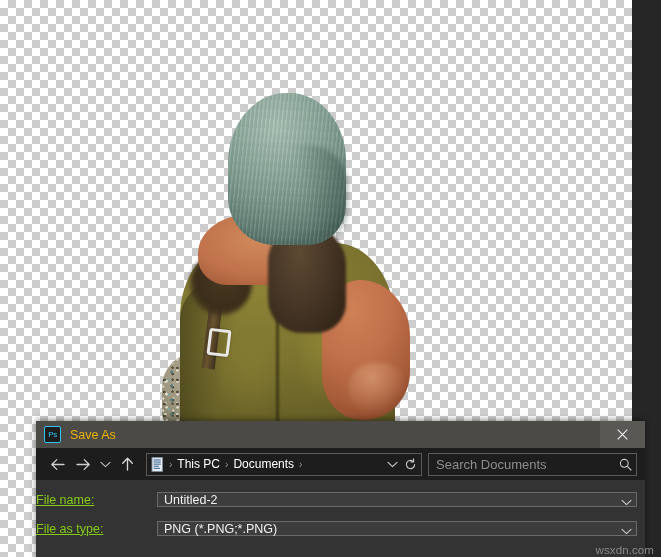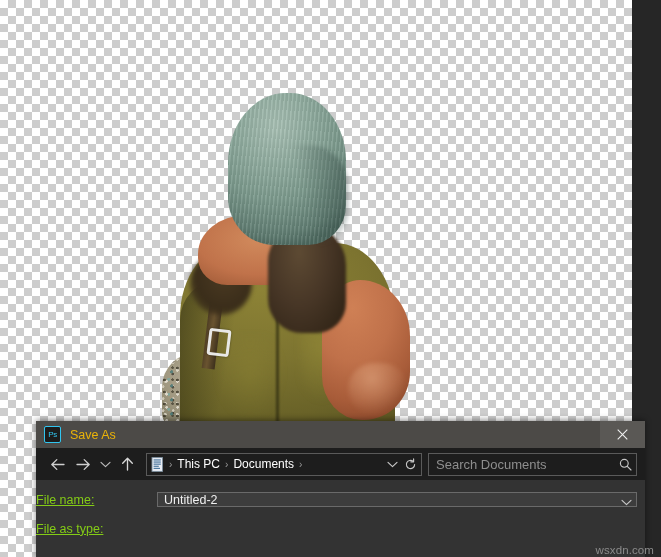--- a/index.html
+++ b/index.html
@@ -575,20 +575,28 @@
           <span class="combo-arrow">
             <svg width="11" height="7" viewBox="0 0 11 7">
               <path d="M1 1.3 L5.5 5.6 L10 1.3" stroke="#c8c8c8" stroke-width="1.15" fill="none" stroke-linecap="round" stroke-linejoin="round"></path>
             </svg>
           </span>
         </div>
       </div>
 
       <div class="form-row">
         <div class="form-label">File as type:</div>
+        <div class="combo">
+          <span class="combo-value">PNG (*.PNG;*.PNG)</span>
+          <span class="combo-arrow">
+            <svg width="11" height="7" viewBox="0 0 11 7">
+              <path d="M1 1.3 L5.5 5.6 L10 1.3" stroke="#c8c8c8" stroke-width="1.15" fill="none" stroke-linecap="round" stroke-linejoin="round"></path>
+            </svg>
+          </span>
+        </div>
       </div>
 
     </div>
   </div>
 
   <div id="watermark">wsxdn.com</div>
 
 </div>
 
 </body></html>

